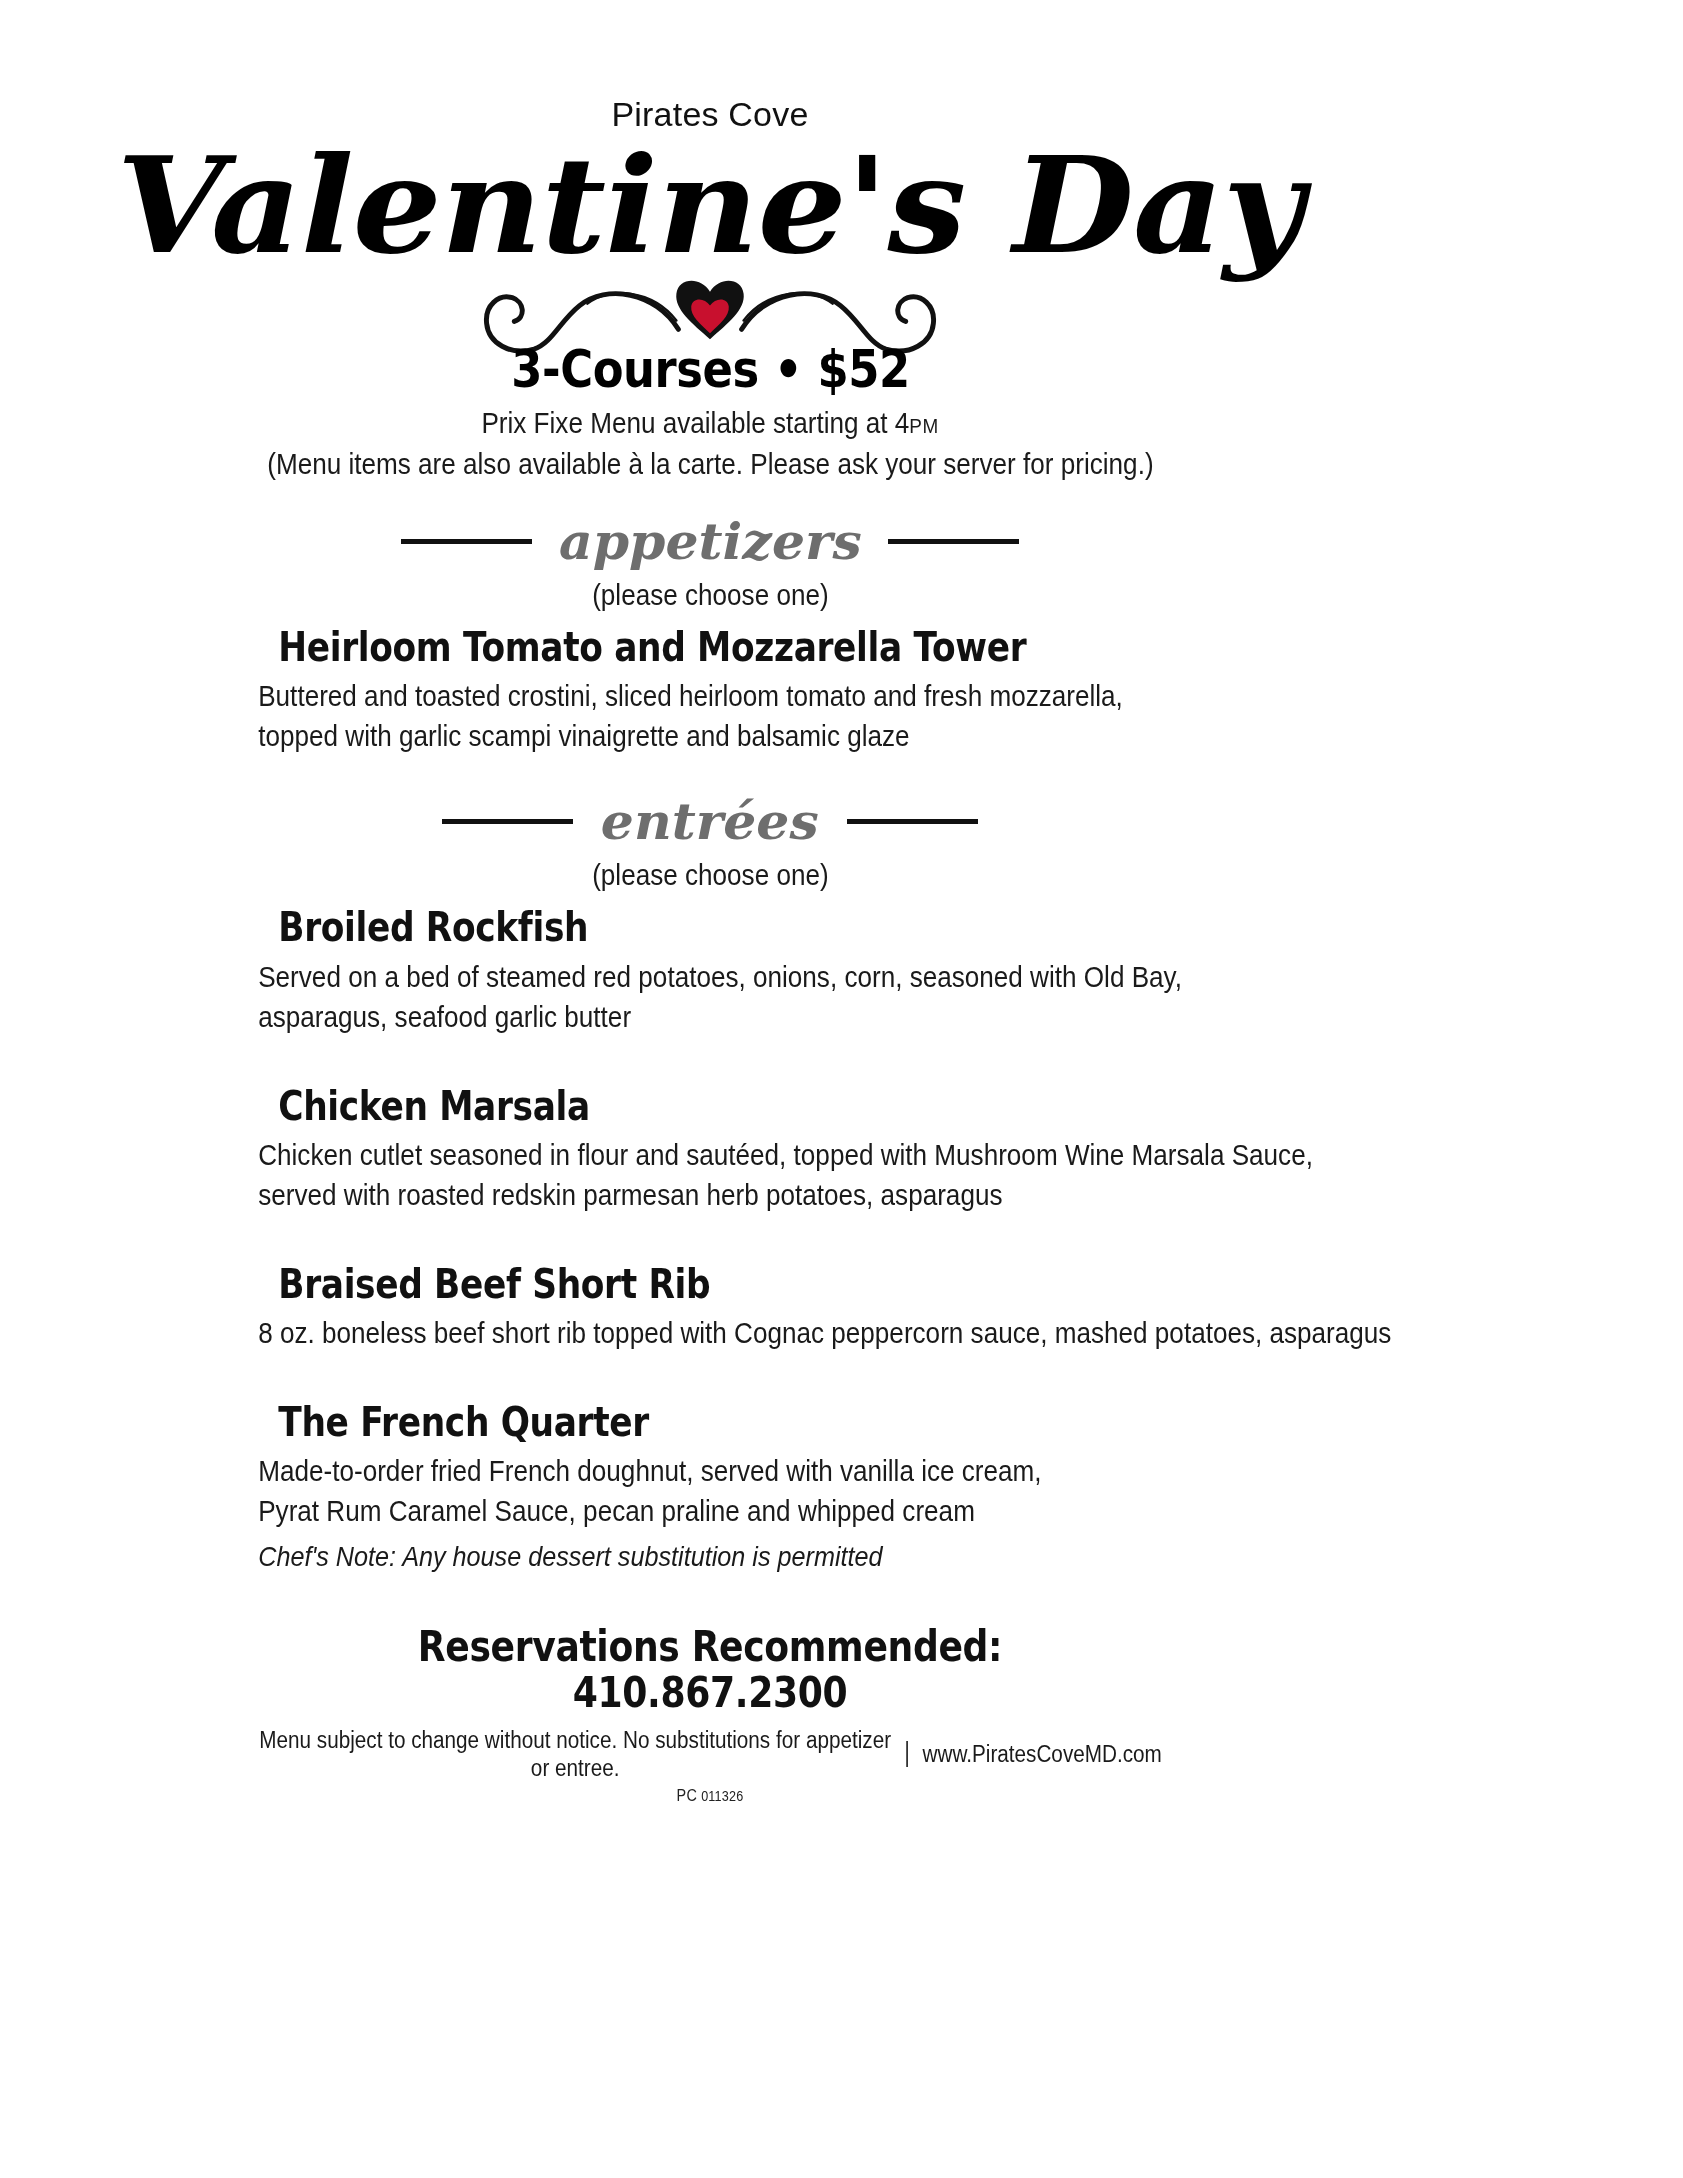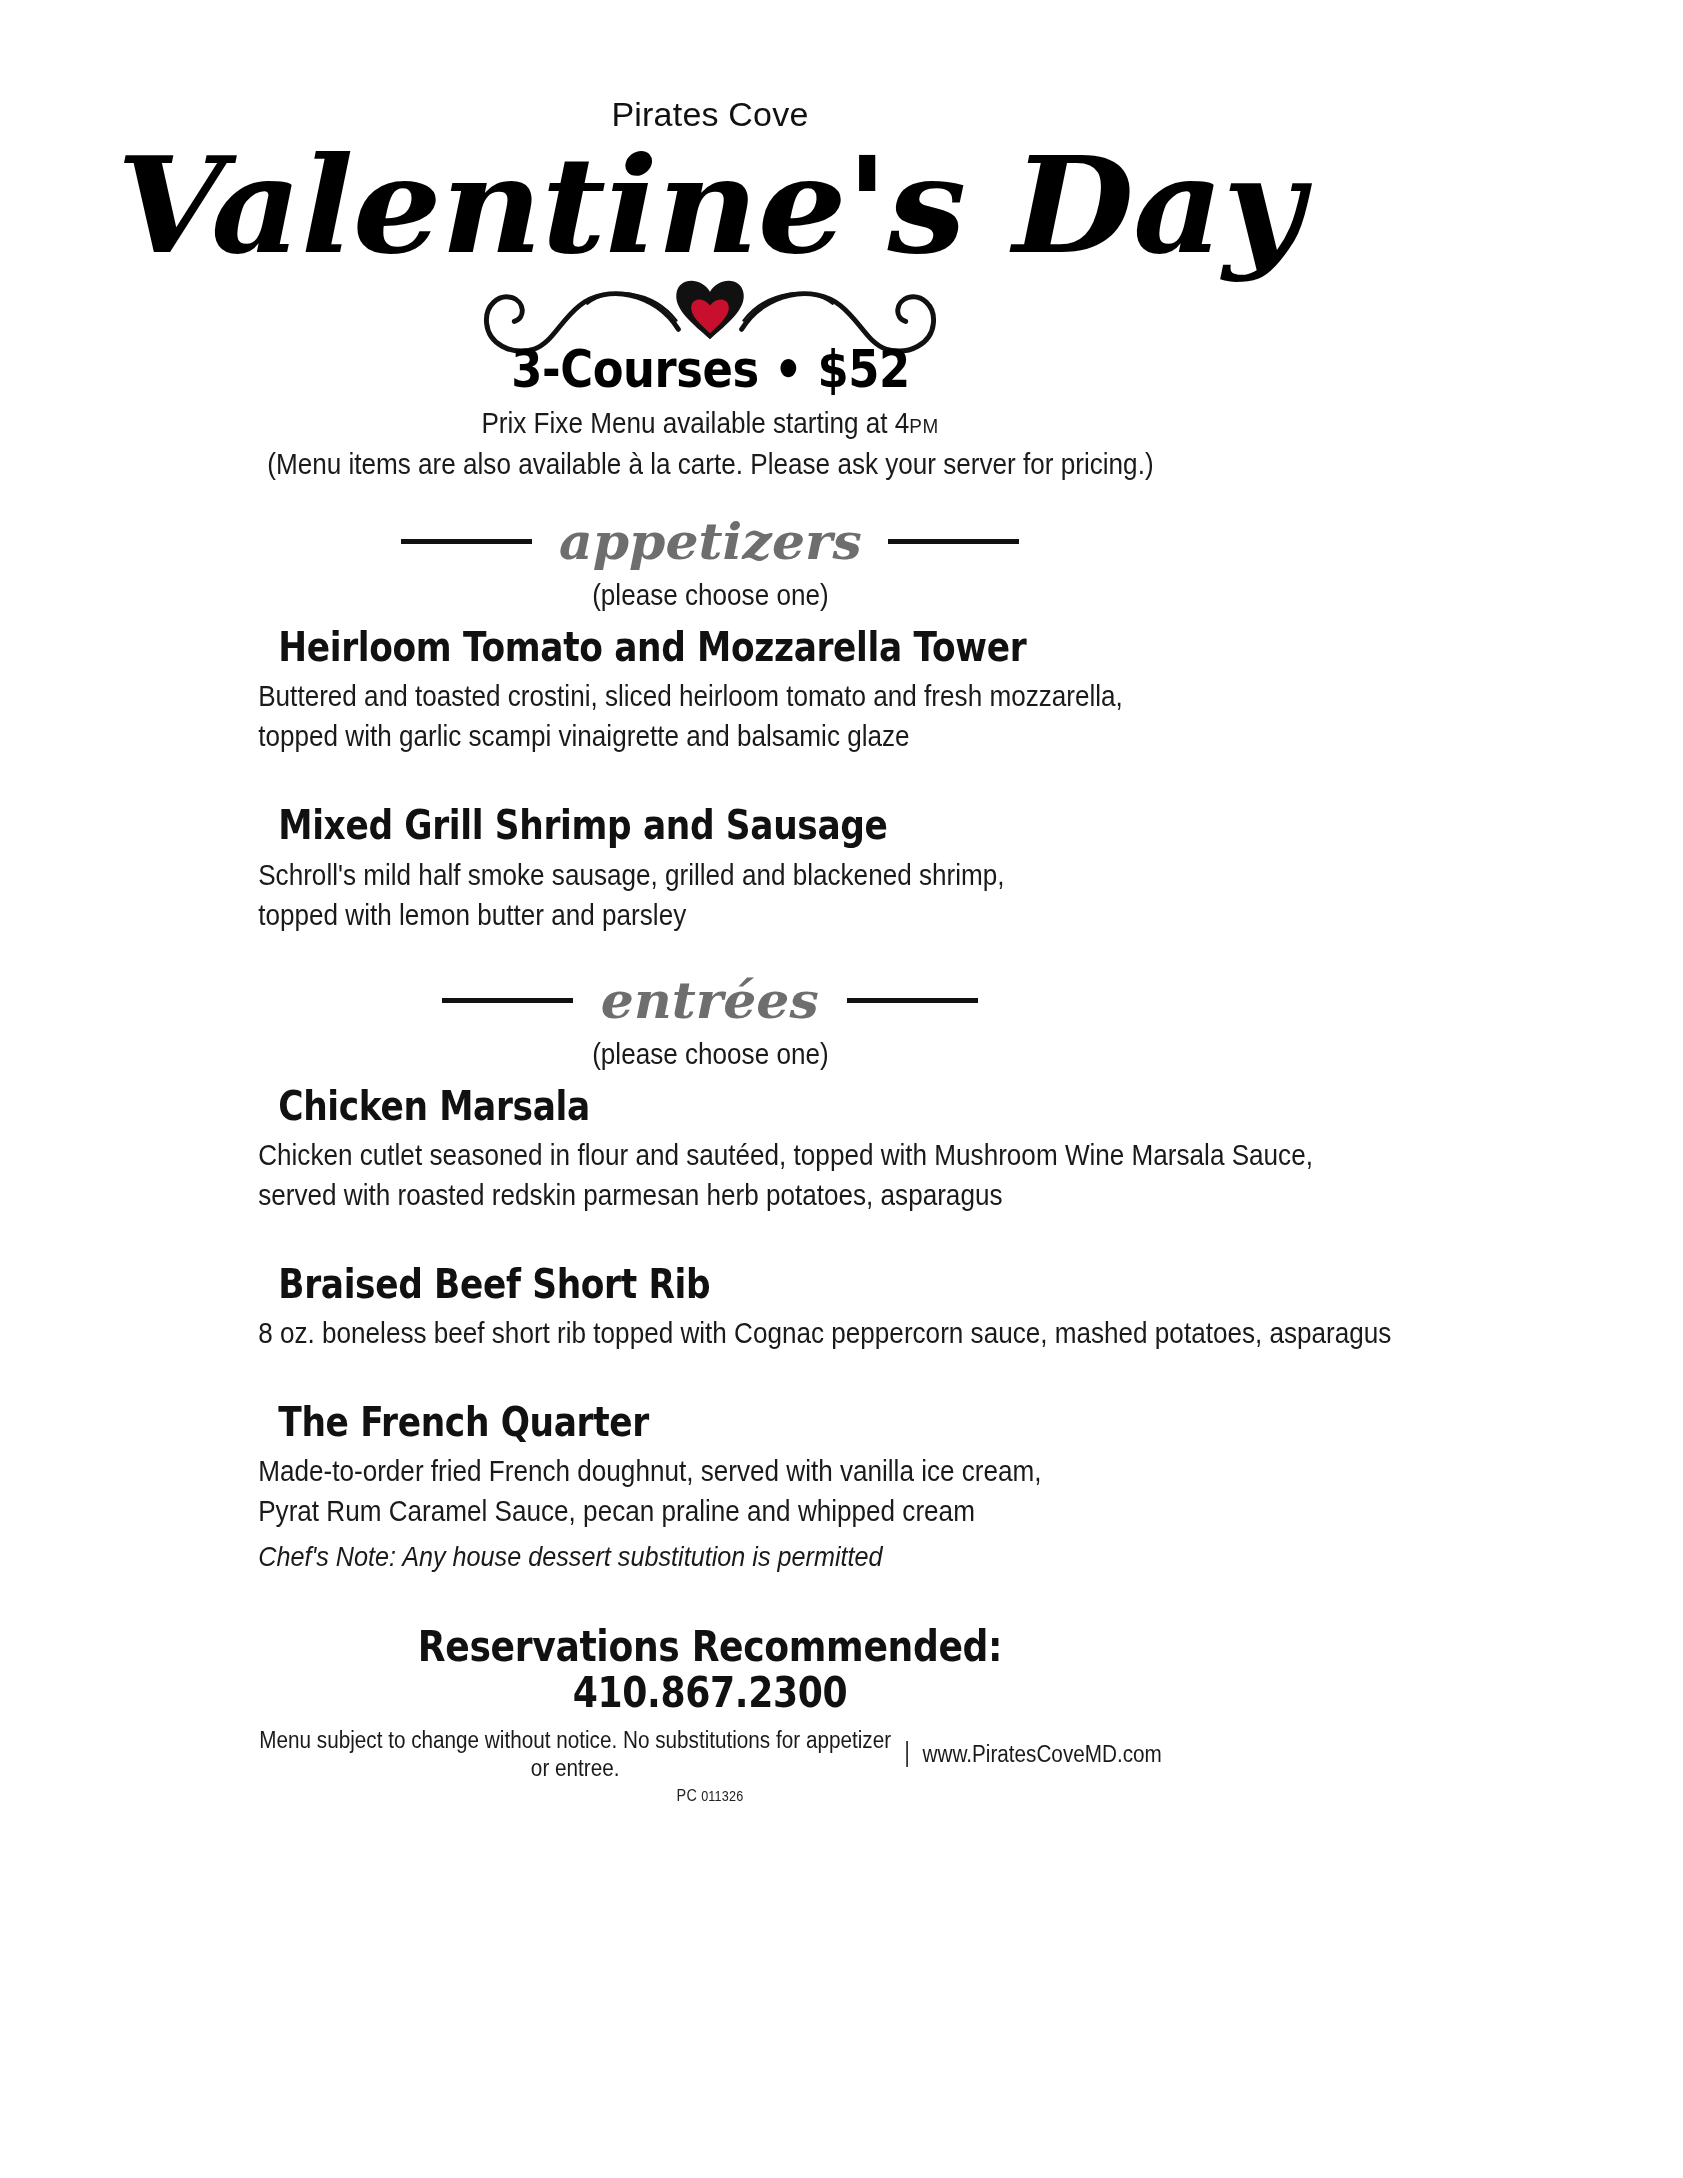--- a/index.html
+++ b/index.html
@@ -225,35 +225,35 @@
   <div class="choose">(please choose one)</div>
 
   <div class="dish">
     <div class="dish-name">Heirloom Tomato and Mozzarella Tower</div>
     <div class="dish-desc">
       <span class="l">Buttered and toasted crostini, sliced heirloom tomato and fresh mozzarella,</span>
       <span class="l">topped with garlic scampi vinaigrette and balsamic glaze</span>
     </div>
   </div>
 
-  <div class="dish">
-    <div class="dish-name">Mixed Grill Shrimp and Sausage</div>
-    <div class="dish-desc">
-      <span class="l">Schroll's mild half smoke sausage, grilled and blackened shrimp,</span>
-      <span class="l">topped with lemon butter and parsley</span>
-    </div>
-  </div>
 
   <div class="section-head sec-entrees">
     <span class="rule"></span>
     <span class="sec-label">entrées</span>
     <span class="rule"></span>
   </div>
   <div class="choose">(please choose one)</div>
 
+  <div class="dish">
+    <div class="dish-name">Broiled Rockfish</div>
+    <div class="dish-desc">
+      <span class="l">Served on a bed of steamed red potatoes, onions, corn, seasoned with Old Bay,</span>
+      <span class="l">asparagus, seafood garlic butter</span>
+    </div>
+  </div>
 
   <div class="dish">
     <div class="dish-name">Chicken Marsala</div>
     <div class="dish-desc">
       <span class="l">Chicken cutlet seasoned in flour and sautéed, topped with Mushroom Wine Marsala Sauce,</span>
       <span class="l">served with roasted redskin parmesan herb potatoes, asparagus</span>
     </div>
   </div>
 
   <div class="dish">

